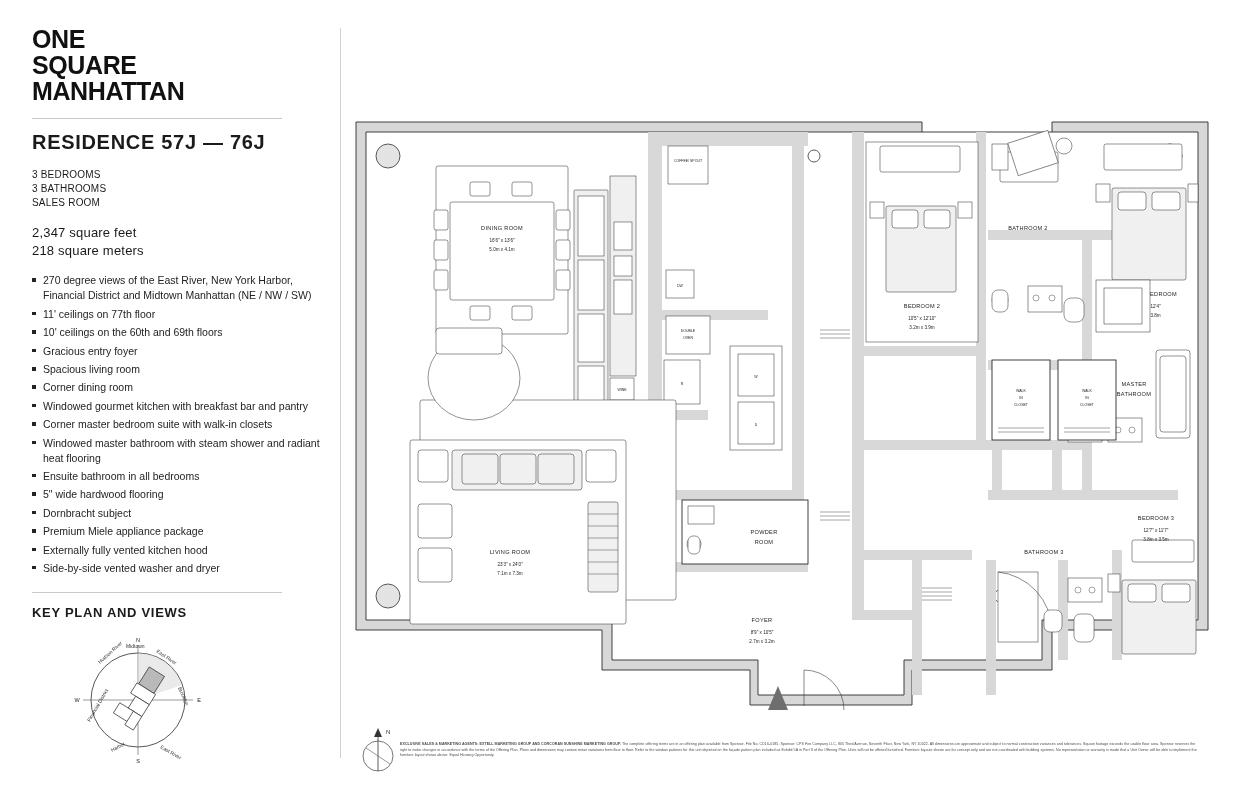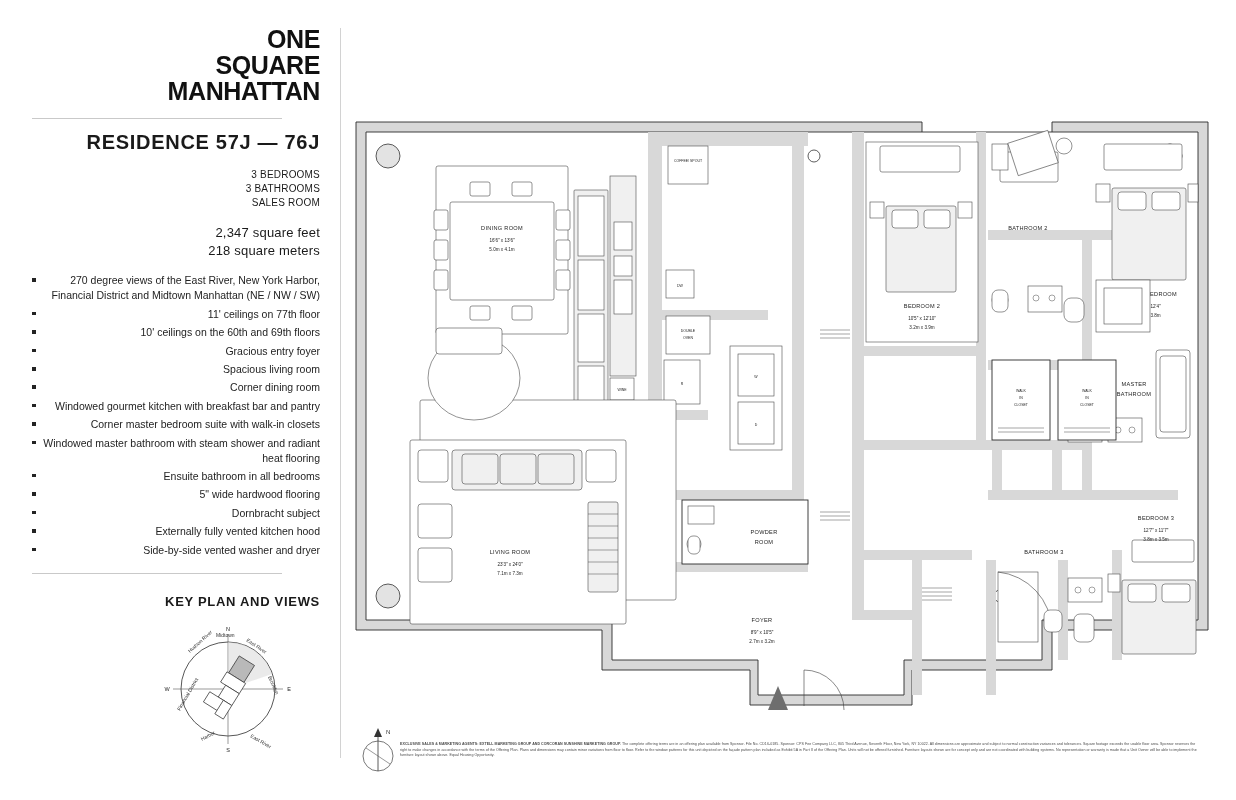--- a/index.html
+++ b/index.html
@@ -14,21 +14,21 @@
   #page {
     position: relative;
     width: 1236px; height: 800px;
     background: #fff;
   }
 
   
   #left {
     position: absolute;
     left: 32px; top: 26px;
-    width: 288px; height: 748px; text-align: right;
+    width: 288px; height: 748px;
   }
   .logo {
     font-family: "Liberation Sans", sans-serif;
     font-weight: bold;
     font-size: 25px;
     line-height: 1.04;
     letter-spacing: -0.4px;
     color: #111;
     text-transform: uppercase;
   }
@@ -72,21 +72,21 @@
     content: "";
     position: absolute;
     left: 0; top: 5px;
     width: 3.5px; height: 3.5px;
     background: #232323;
   }
   .keyplan-title {
     font-size: 13px;
     font-weight: bold;
     letter-spacing: 0.7px;
-    margin-top: 20px;
+    margin-top: 12px;
   }
   .keyplan-wrap {
     margin-top: 10px;
     margin-left: 28px;
   }
 
   
   #vdivider {
     position: absolute;
     left: 340px; top: 28px;
@@ -150,20 +150,21 @@
       <li>10' ceilings on the 60th and 69th floors</li>
       <li>Gracious entry foyer</li>
       <li>Spacious living room</li>
       <li>Corner dining room</li>
       <li>Windowed gourmet kitchen with breakfast bar and pantry</li>
       <li>Corner master bedroom suite with walk-in closets</li>
       <li>Windowed master bathroom with steam shower and radiant heat flooring</li>
       <li>Ensuite bathroom in all bedrooms</li>
       <li>5" wide hardwood flooring</li>
       <li>Dornbracht subject</li>
+      <li>Premium Miele appliance package</li>
       <li>Externally fully vented kitchen hood</li>
       <li>Side-by-side vented washer and dryer</li>
     </ul>
 
     <hr class="rule" style="margin-top:16px;">
 
     <div class="keyplan-title">KEY PLAN AND VIEWS</div>
 
     <div class="keyplan-wrap">
       <svg width="170" height="140" viewBox="0 0 170 140">

